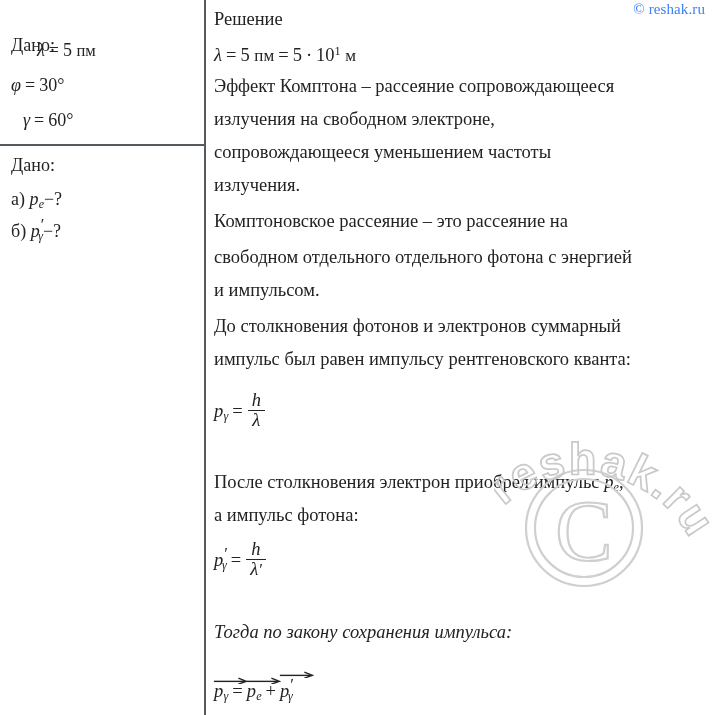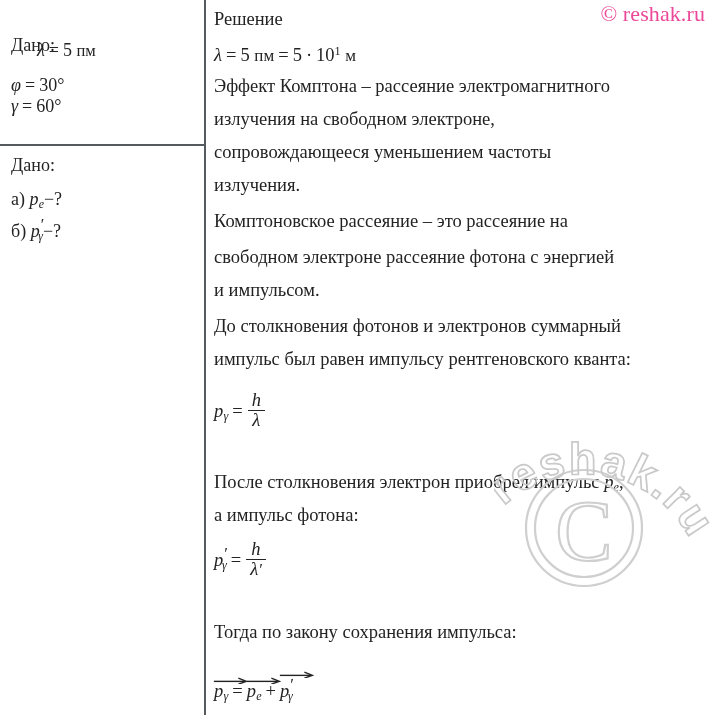--- a/index.html
+++ b/index.html
@@ -33,23 +33,23 @@
     pointer-events: none;
     z-index: 5;
   }
 
   
   #copyright {
     position: absolute;
     right: 8px;
     top: 1px;
     font-family: "Liberation Serif", "DejaVu Serif", serif;
-    font-size: 22px;
+    font-size: 15px;
     letter-spacing: .1px;
-    color: #ec4899;
+    color: #3b82f6;
     white-space: nowrap;
     z-index: 7;
   }
 
   
   #vrule {
     position: absolute;
     left: 204px;
     top: 0;
     width: 2px;
@@ -174,21 +174,21 @@
     <div class="gline" style="top:0;margin-top:36px;">Дано:</div>
 
     <div class="gline" style="top:41px;margin-left:26px;">
       <span class="mi">λ</span><span class="op mn">=</span><span class="mn">5</span>&nbsp;<span class="mtxt">пм</span>
     </div>
 
     <div class="gline" style="top:76px;">
       <span class="mi">φ</span><span class="op mn">=</span><span class="mn">30</span><span class="mn">°</span>
     </div>
 
-    <div class="gline" style="top:97px;">
+    <div class="gline" style="top:111px;margin-left:12px;">
       <span class="mi">γ</span><span class="op mn">=</span><span class="mn">60</span><span class="mn">°</span>
     </div>
 
     <div class="gline" style="top:156px;">Дано:</div>
 
     <div class="gline" style="top:190px;">
       <span class="mn">а)</span>&nbsp;<span class="mi">p</span><span class="sub">e</span><span class="mn">−?</span>
     </div>
 
     <div class="gline" style="top:216px;text-align:right;">
@@ -198,45 +198,45 @@
   </div>
 
   <div id="solution">
 
     <div class="sline" style="top:9px;">Решение</div>
 
     <div class="sline" style="top:41px;">
       <span class="mi">λ</span><span class="op mn">=</span><span class="mn">5</span>&nbsp;<span class="mtxt">пм</span><span class="op mn">=</span><span class="mn">5</span><span class="op mn">·</span><span class="mn">10</span><span class="sup">1</span>&nbsp;<span class="mtxt">м</span>
     </div>
 
-    <div class="sline" style="top:76px;">Эффект Комптона  – рассеяние электромагнитного</div>
+    <div class="sline" style="top:76px;">Эффект Комптона  – рассеяние сопровождающееся</div>
     <div class="sline" style="top:109px;">излучения на свободном электроне,</div>
     <div class="sline" style="top:142px;">сопровождающееся уменьшением частоты</div>
     <div class="sline" style="top:175px;">излучения.</div>
     <div class="sline" style="top:211px;">Комптоновское рассеяние – это рассеяние на</div>
-    <div class="sline" style="top:247px;">свободном электроне рассеяние фотона с энергией</div>
+    <div class="sline" style="top:247px;">свободном отдельного отдельного фотона с энергией</div>
     <div class="sline" style="top:280px;">и импульсом.</div>
     <div class="sline" style="top:316px;">До столкновения фотонов и электронов суммарный</div>
     <div class="sline" style="top:349px;">импульс был равен импульсу рентгеновского кванта:</div>
 
     <div class="sline" style="top:391px;">
       <span class="mi">p</span><span class="sub">γ</span><span class="op mn">=</span><span class="frac"><span class="num mi">h</span><span class="den mi">λ</span></span>
     </div>
 
     <div class="sline" style="top:472px;">
       <span>После столкновения электрон приобрел импульс</span>&nbsp;<span class="mi">p</span><span class="sub">e</span><span>,</span>
     </div>
 
     <div class="sline" style="top:505px;">а импульс фотона:</div>
 
     <div class="sline" style="top:540px;">
       <span class="mi">p</span><span class="prime" style="vertical-align:.42em;">′</span><span class="sub" style="margin-left:-5px;">γ</span><span class="op mn">=</span><span class="frac"><span class="num mi">h</span><span class="den"><span class="mi">λ</span><span class="prime">′</span></span></span>
     </div>
 
-    <div class="sline" style="top:622px;">Тогда по закону сохранения импульса:</div>
+    <div class="sline" style="top:622px;font-style:italic;">Тогда по закону сохранения импульса:</div>
 
     <div class="sline" style="top:673px;">
       <span class="vec">
         <svg class="varrow" viewBox="0 0 40 8" preserveAspectRatio="none">
           <line x1="1" y1="5" x2="36" y2="5" stroke="#232323" stroke-width="1.6"></line>
           <polyline points="29,1.4 38,5 29,8.2" fill="none" stroke="#232323" stroke-width="1.5"></polyline>
         </svg>
         <span class="mi">p</span><span class="sub">γ</span>
       </span><span class="op mn">=</span><span class="vec">
         <svg class="varrow" viewBox="0 0 40 8" preserveAspectRatio="none">

